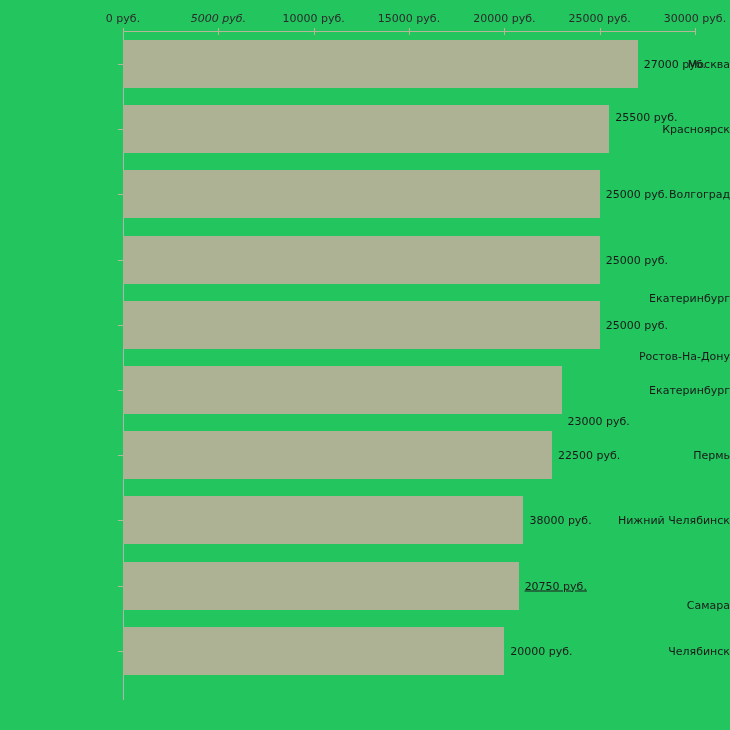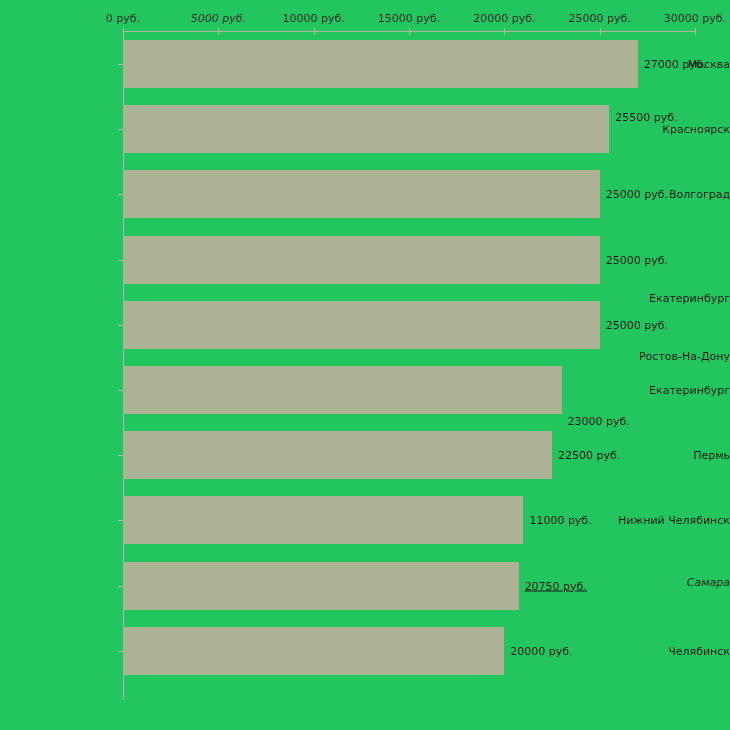--- a/index.html
+++ b/index.html
@@ -122,21 +122,21 @@
       <div class="cat-label" style="top: 260px; margin-top: 38px;">Екатеринбург</div>
       <div class="tick-left" style="top: 325px;"></div>
       <div class="cat-label" style="top: 324.8px; margin-top: 31px;">Ростов-На-Дону</div>
       <div class="tick-left" style="top: 390px;"></div>
       <div class="cat-label" style="top: 390px;">Екатеринбург</div>
       <div class="tick-left" style="top: 455px;"></div>
       <div class="cat-label" style="top: 455.2px;">Пермь</div>
       <div class="tick-left" style="top: 520px;"></div>
       <div class="cat-label" style="top: 520.4px;">Нижний Челябинск</div>
       <div class="tick-left" style="top: 586px;"></div>
-      <div class="cat-label" style="top: 582px; font-style: italic;">Самара</div>
+      <div class="cat-label" style="top: 605px;">Самара</div>
       <div class="tick-left" style="top: 651px;"></div>
       <div class="cat-label" style="top: 650.8px;">Челябинск</div>
     </div>
 
   <div id="bars-layer">
       <div class="bar" style="left: 123px; top: 40px; width: 514.8px; background: rgb(174, 178, 148);"></div>
       <div class="bar" style="left: 123px; top: 105.2px; width: 486.2px; background: rgb(174, 178, 148);"></div>
       <div class="bar" style="left: 123px; top: 170.4px; width: 476.667px; background: rgb(174, 178, 148);"></div>
       <div class="bar" style="left: 123px; top: 235.6px; width: 476.667px; background: rgb(174, 178, 148);"></div>
       <div class="bar" style="left: 123px; top: 300.8px; width: 476.667px; background: rgb(174, 178, 148);"></div>
@@ -148,18 +148,18 @@
     </div>
 
   <div id="values-layer">
       <div class="bar-value" style="left: 643.8px; top: 64px;">27000 руб.</div>
       <div class="bar-value" style="left: 615.2px; top: 117px;">25500 руб.</div>
       <div class="bar-value" style="left: 605.667px; top: 194.4px;">25000 руб.</div>
       <div class="bar-value" style="left: 605.667px; top: 259.6px;">25000 руб.</div>
       <div class="bar-value" style="left: 605.667px; top: 324.8px;">25000 руб.</div>
       <div class="bar-value" style="left: 567.533px; top: 390px; margin-top: 31px;">23000 руб.</div>
       <div class="bar-value" style="left: 558px; top: 455.2px;">22500 руб.</div>
-      <div class="bar-value" style="left: 529.4px; top: 520.4px;">11000 руб.</div>
+      <div class="bar-value" style="left: 529.4px; top: 520.4px;">38000 руб.</div>
       <div class="bar-value" style="left: 524.633px; top: 585.6px; text-decoration: underline;">20750 руб.</div>
       <div class="bar-value" style="left: 510.333px; top: 650.8px;">20000 руб.</div>
     </div>
 
 </div>
 
 </body></html>

